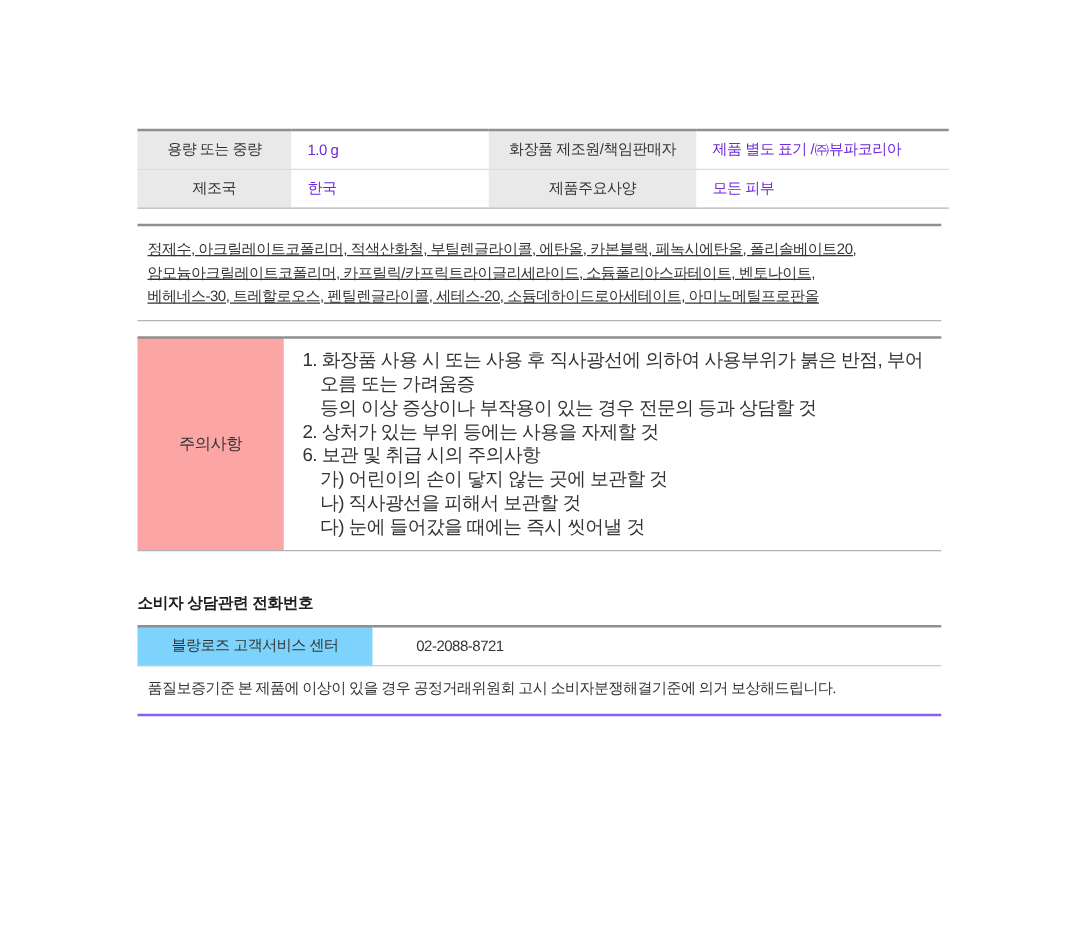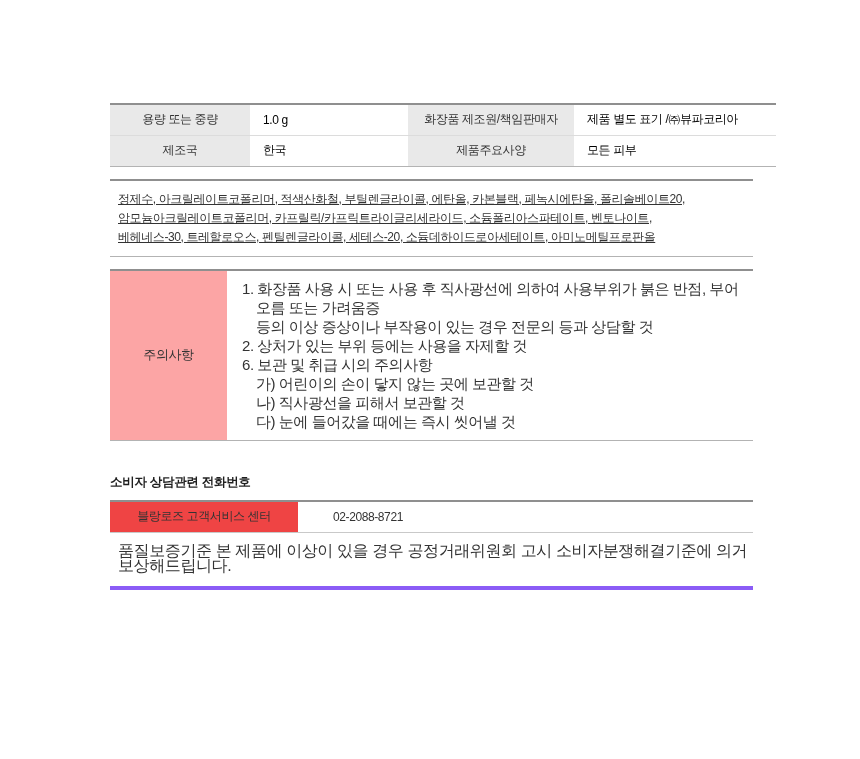--- a/index.html
+++ b/index.html
@@ -21,22 +21,22 @@
     font-size: 12.5px; font-weight: bold; color: #1f1f1f;
     line-height: 15px; letter-spacing: -0.3px;
   }
 
   table { border-collapse: collapse; width: 100%; table-layout: fixed; }
 
   .info-table { margin-top: 17px; border-top: 2px solid #8f8f8f; border-bottom: 1px solid #b3b3b3; }
   .info-table tr:not(:last-child) td { border-bottom: 1px solid #dcdcdc; }
   .info-table td { height: 31px; font-size: 12px; letter-spacing: -0.4px; vertical-align: middle; }
   td.lbl { background: #e9e9e9; text-align: center; color: #333333; }
-  td.val { padding-left: 13px; color: #000000; }
-  .c1 { width: 140px; } .c2 { width: 158px; } .c3 { width: 166px; } .c4 { width: 202px; }
+  td.val { padding-left: 13px; color: #6d28d9; }
+  .c1 { width: 123px; } .c2 { width: 158px; } .c3 { width: 166px; } .c4 { width: 202px; }
 
   .ingredients-box {
     margin-top: 12px; border-top: 2px solid #8f8f8f; border-bottom: 1px solid #b3b3b3;
     padding: 9px 6px 9px 8px;
     text-decoration: underline;
   }
   .ingredients-text {
     font-size: 12px; line-height: 19px; letter-spacing: -0.4px;
     white-space: pre-line; color: #333333;
   }
@@ -45,27 +45,27 @@
   .prec-table td { vertical-align: middle; }
   .prec-label-cell { background: #fca5a5; width: 117px; text-align: center; font-size: 13px; letter-spacing: -0.4px; }
   .prec-content-cell { padding: 8px 4px 9px 15px; }
   .pc-line { font-size: 15px; line-height: 19px; letter-spacing: -0.45px; white-space: pre-line; }
   .pc-num { padding-left: 14px; text-indent: -14px; }
   .pc-sub { padding-left: 14px; }
 
   .contact-heading-wrap { margin-top: 34px; }
   .phone-table { margin-top: 10px; border-top: 2px solid #8f8f8f; border-bottom: 1px solid #c9c9c9; }
   .phone-table td { height: 32px; font-size: 12px; letter-spacing: -0.4px; vertical-align: middle; }
-  .phone-lbl { background: #ef4444; width: 188px; text-align: center; }
+  .phone-lbl { background: #7dd3fc; width: 188px; text-align: center; }
   .phone-val { padding-left: 35px; }
 
   .warranty-note {
-    border-bottom: 4px solid #8b5cf6;
+    border-bottom: 2px solid #8b5cf6;
     padding: 10px 4px 13px 8px;
-    font-size: 16px; line-height: 15px; letter-spacing: -0.4px; color: #333333;
+    font-size: 12px; line-height: 15px; letter-spacing: -0.4px; color: #333333; font-family: Liberation Serif, serif;
   }
 </style>
 </head>
 <body>
 
 <div class="page">
   <div class="content">
 
 
     <table class="info-table">

